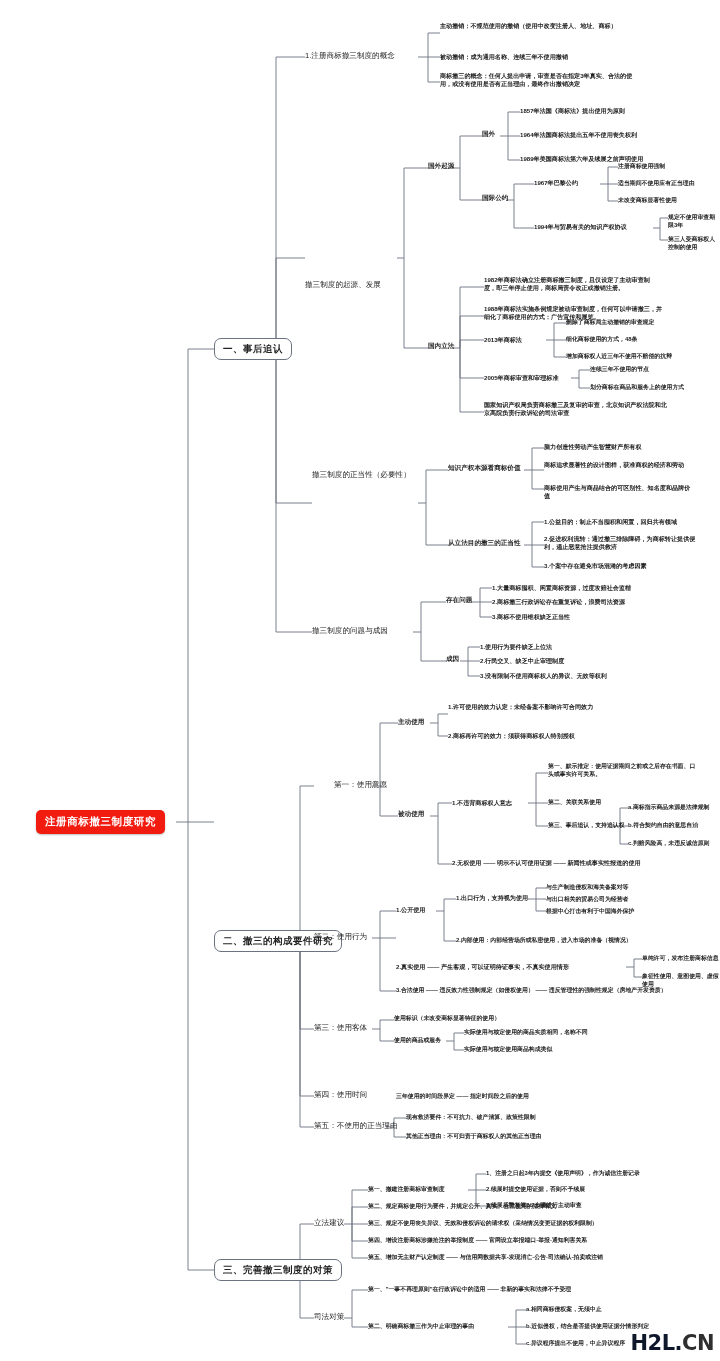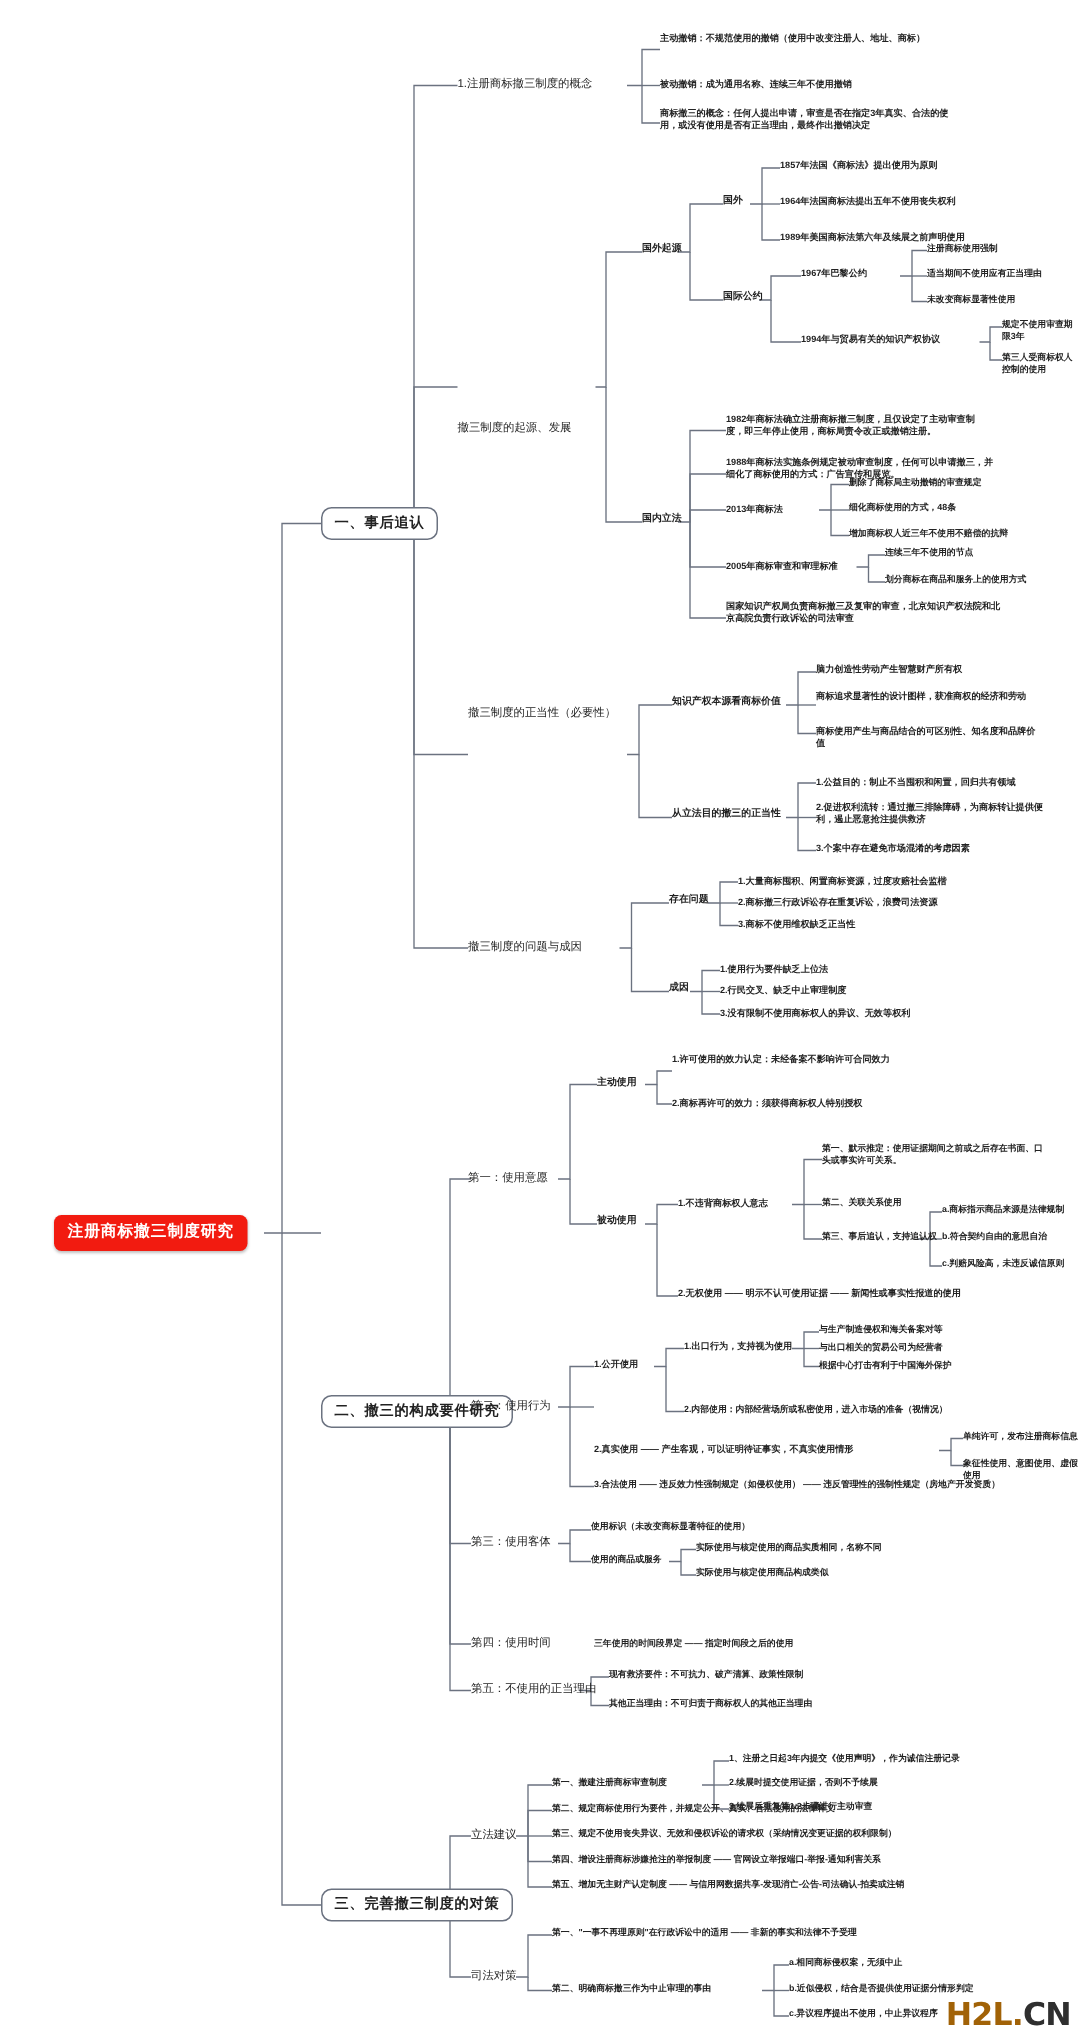--- a/index.html
+++ b/index.html
@@ -27,21 +27,21 @@
   }
   .lvl2{font-size:7.6px;font-weight:normal;color:#1f1f1f;line-height:1.28;white-space:nowrap;}
   .lvl3{font-size:6.6px;font-weight:bold;color:#1f1f1f;line-height:1.3;}
   .lvl4{font-size:6.1px;font-weight:bold;color:#222;line-height:1.32;}
   .lvl5{font-size:5.9px;font-weight:bold;color:#222;line-height:1.32;}
   .wrap{white-space:normal;}
   .watermark{
     position:absolute;right:6px;bottom:6px;font-size:21px;font-weight:bold;
     letter-spacing:-.5px;font-family:"DejaVu Sans",sans-serif;
   }
-  .wm-h2l{color:#a16207;}
+  .wm-h2l{color:#0f172a;}
   .wm-cn{color:#2f2f2f;}
 </style>
 </head>
 <body>
 
 <div id="canvas">
 
   <svg class="links" viewBox="0 0 720 1361">
     <g fill="none" stroke="#6b7280" stroke-width="0.9">
 
@@ -239,21 +239,21 @@
   <div class="node lvl4" style="left:492px;top:598px;">2.商标撤三行政诉讼存在重复诉讼，浪费司法资源</div>
   <div class="node lvl4" style="left:492px;top:613px;">3.商标不使用维权缺乏正当性</div>
 
   <div class="node lvl3" style="left:446px;top:655px;">成因</div>
   <div class="node lvl4" style="left:480px;top:643px;">1.使用行为要件缺乏上位法</div>
   <div class="node lvl4" style="left:480px;top:657px;">2.行民交叉、缺乏中止审理制度</div>
   <div class="node lvl4" style="left:480px;top:672px;">3.没有限制不使用商标权人的异议、无效等权利</div>
 
   <div class="node lvl1" style="left:214px;top:930px;">二、撤三的构成要件研究</div>
 
-  <div class="node lvl2" style="left:296px;top:780px;padding-left:16px;">第一：使用意愿</div>
+  <div class="node lvl2" style="left:318px;top:780px;padding-left:16px;">第一：使用意愿</div>
   <div class="node lvl3" style="left:398px;top:718px;">主动使用</div>
   <div class="node lvl4 wrap" style="left:448px;top:703px;width:160px;">1.许可使用的效力认定：未经备案不影响许可合同效力</div>
   <div class="node lvl4" style="left:448px;top:732px;">2.商标再许可的效力：须获得商标权人特别授权</div>
 
   <div class="node lvl3" style="left:398px;top:810px;">被动使用</div>
   <div class="node lvl4" style="left:452px;top:799px;">1.不违背商标权人意志</div>
   <div class="node lvl5 wrap" style="left:548px;top:763px;width:150px;">第一、默示推定：使用证据期间之前或之后存在书面、口头或事实许可关系。</div>
   <div class="node lvl5" style="left:548px;top:799px;">第二、关联关系使用</div>
   <div class="node lvl5" style="left:548px;top:822px;">第三、事后追认，支持追认权</div>
   <div class="node lvl5" style="left:628px;top:804px;">a.商标指示商品来源是法律规制</div>

